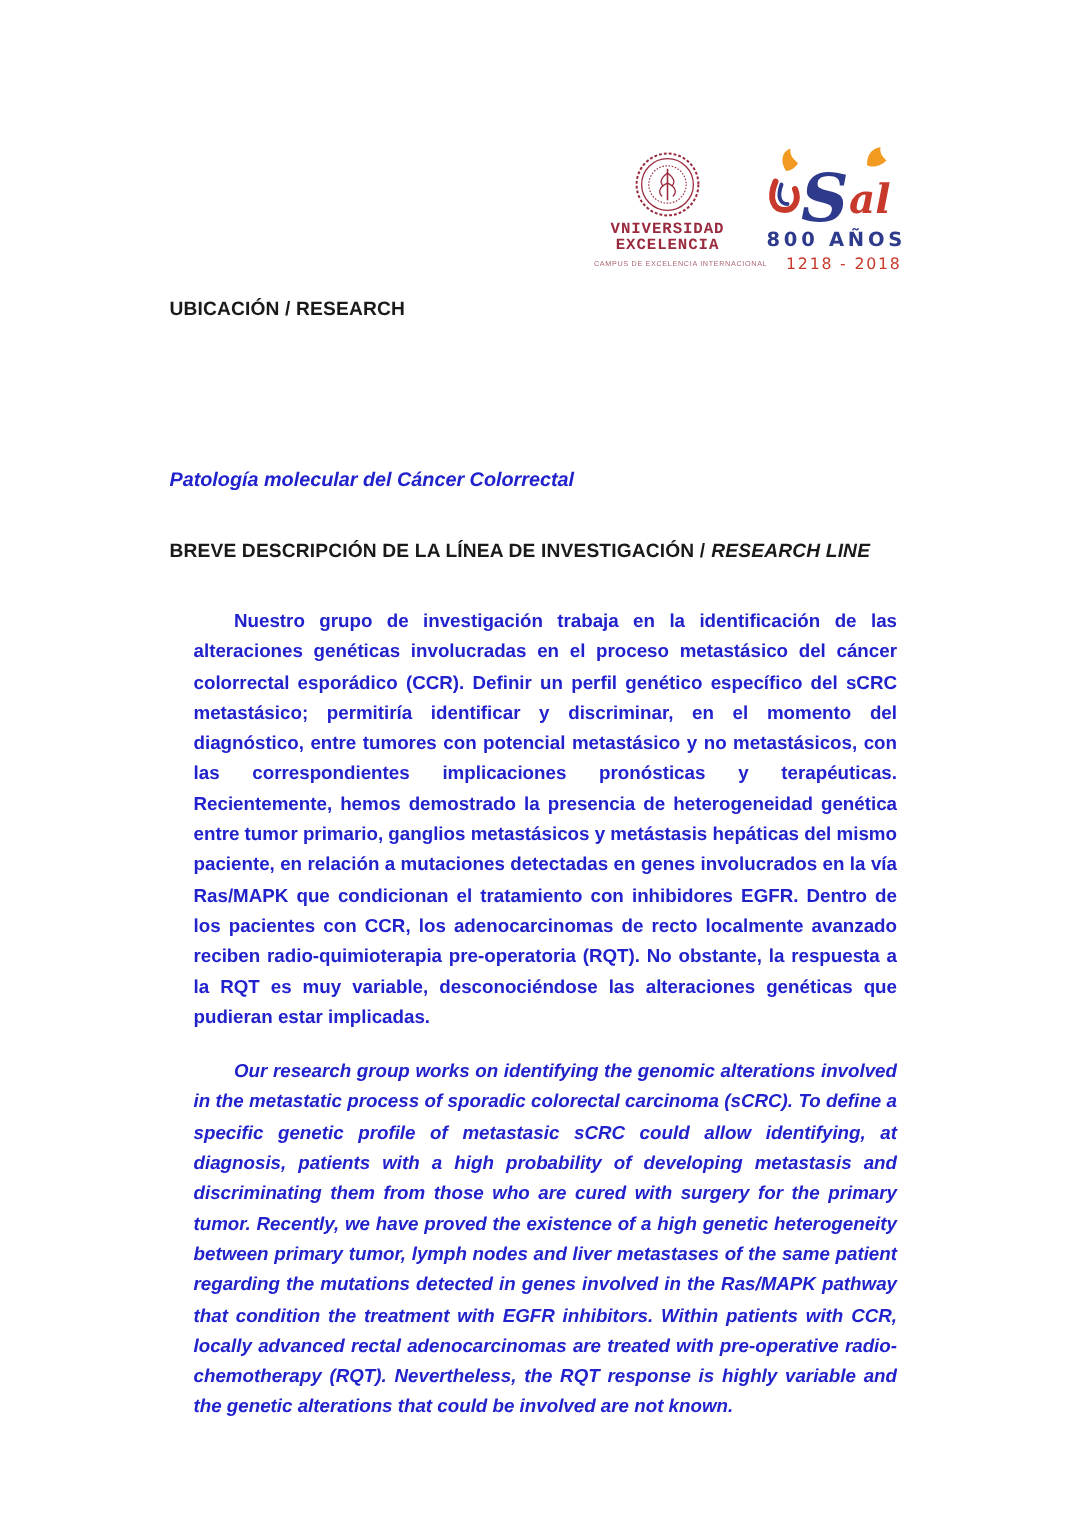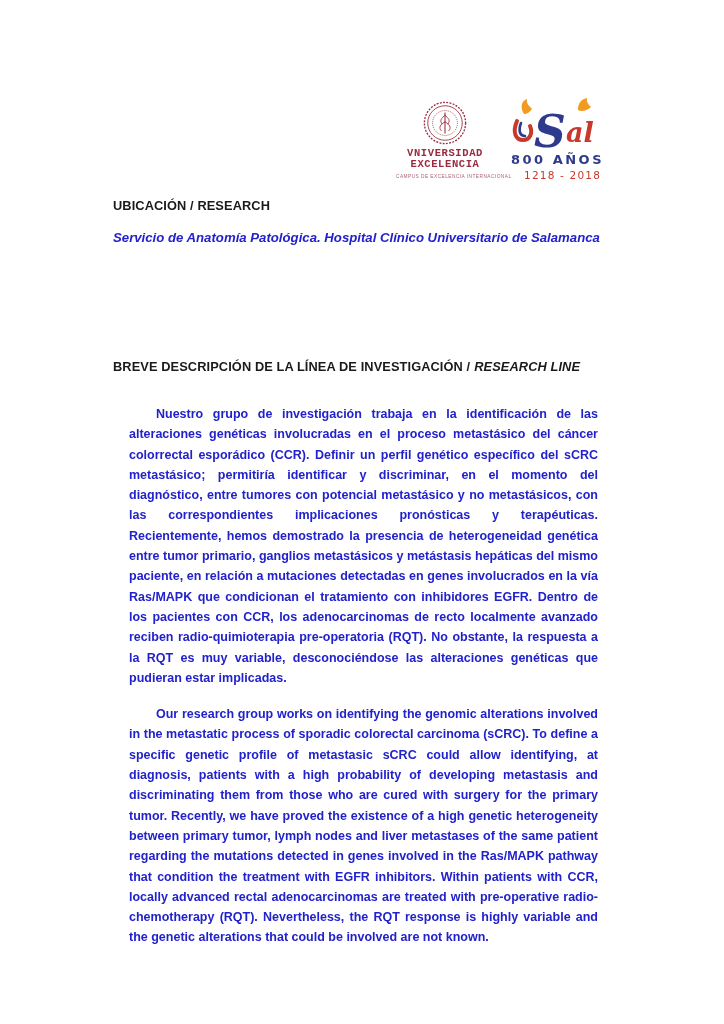--- a/index.html
+++ b/index.html
@@ -47,21 +47,21 @@
   .pos-nom-h  { top:277px; }
   .pos-nom-v  { top:310px; }
   .pos-desc-h { top:357px; }
   .paras      { top:388px; }
   .para {
     margin:16px;
     font-size:12.5px; font-weight:700; line-height:20.3px;
     color:#2222cc;
     text-align:justify; text-indent:27px;
   }
-  .para.en { }
+  .para.en { font-style:italic; }
 </style>
 </head>
 <body>
 
 <div class="page">
 
   <div class="logos">
     <div class="seal">
       <svg class="seal-svg" viewBox="0 0 48 48" aria-hidden="true">
         <circle cx="24" cy="24" r="21.5" fill="none" stroke="#9a2b3f" stroke-width="1.4" stroke-dasharray="2 1.4"></circle>
@@ -90,22 +90,22 @@
         <text x="58" y="45" font-family="DejaVu Serif, serif" font-style="italic" font-weight="bold" font-size="27" fill="#c8392b">al</text>
 
         <text x="3" y="67" font-family="DejaVu Sans, sans-serif" font-weight="bold" font-size="13" letter-spacing="2.5" fill="#2e3a8c">800 AÑOS</text>
 
         <text x="16" y="82" font-family="DejaVu Sans, sans-serif" font-size="10.5" letter-spacing="1.2" fill="#c8392b">1218 - 2018</text>
       </svg>
     </div>
   </div>
 
   <div class="abs h-black pos-ubi-h">UBICACIÓN / RESEARCH</div>
-  <div class="abs v-blue pos-ubi-v">Servicio de Anatomía Patológica. Hospital Clínico Universitario de Salamanca</div>
 
+  <div class="abs v-blue pos-nom-v">Patología molecular del Cáncer Colorrectal</div>
 
   <div class="abs h-black pos-desc-h">
     <span>BREVE DESCRIPCIÓN DE LA LÍNEA DE INVESTIGACIÓN /</span><span class="it">RESEARCH LINE</span>
   </div>
 
   <div class="abs paras">
     <p class="para es">Nuestro grupo de investigación trabaja en la identificación de las alteraciones genéticas involucradas en el proceso metastásico del cáncer colorrectal esporádico (CCR). Definir un perfil genético específico del sCRC metastásico; permitiría identificar y discriminar, en el momento del diagnóstico, entre tumores con potencial metastásico y no metastásicos, con las correspondientes implicaciones pronósticas y terapéuticas. Recientemente, hemos demostrado la presencia de heterogeneidad genética entre tumor primario, ganglios metastásicos y metástasis hepáticas del mismo paciente, en relación a mutaciones detectadas en genes involucrados en la vía Ras/MAPK que condicionan el tratamiento con inhibidores EGFR. Dentro de los pacientes con CCR, los adenocarcinomas de recto localmente avanzado reciben radio-quimioterapia pre-operatoria (RQT). No obstante, la respuesta a la RQT es muy variable, desconociéndose las alteraciones genéticas que pudieran estar implicadas.</p>
     <p class="para en">Our research group works on identifying the genomic alterations involved in the metastatic process of sporadic colorectal carcinoma (sCRC). To define a specific genetic profile of metastasic sCRC could allow identifying, at diagnosis, patients with a high probability of developing metastasis and discriminating them from those who are cured with surgery for the primary tumor. Recently, we have proved the existence of a high genetic heterogeneity between primary tumor, lymph nodes and liver metastases of the same patient regarding the mutations detected in genes involved in the Ras/MAPK pathway that condition the treatment with EGFR inhibitors. Within patients with CCR, locally advanced rectal adenocarcinomas are treated with pre-operative radio-chemotherapy (RQT). Nevertheless, the RQT response is highly variable and the genetic alterations that could be involved are not known.</p>
   </div>
 

